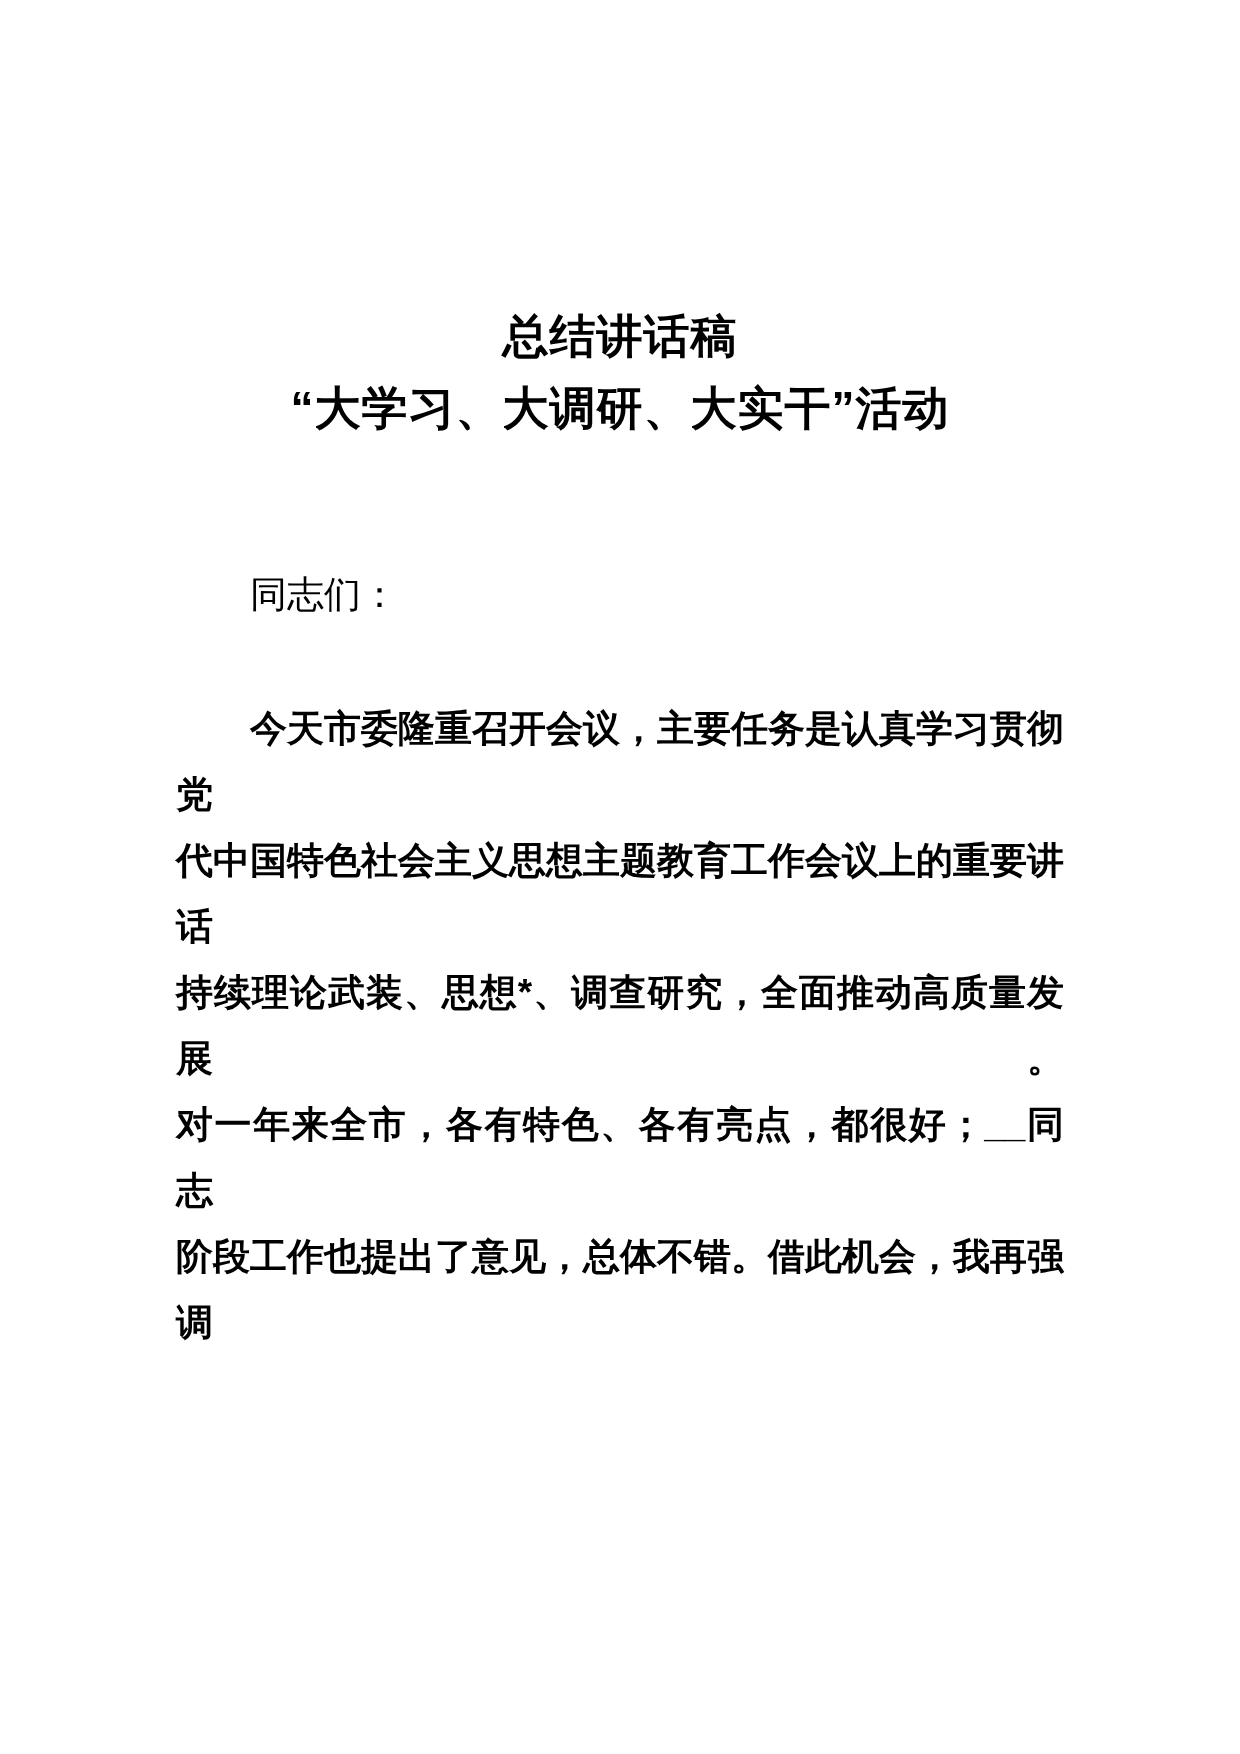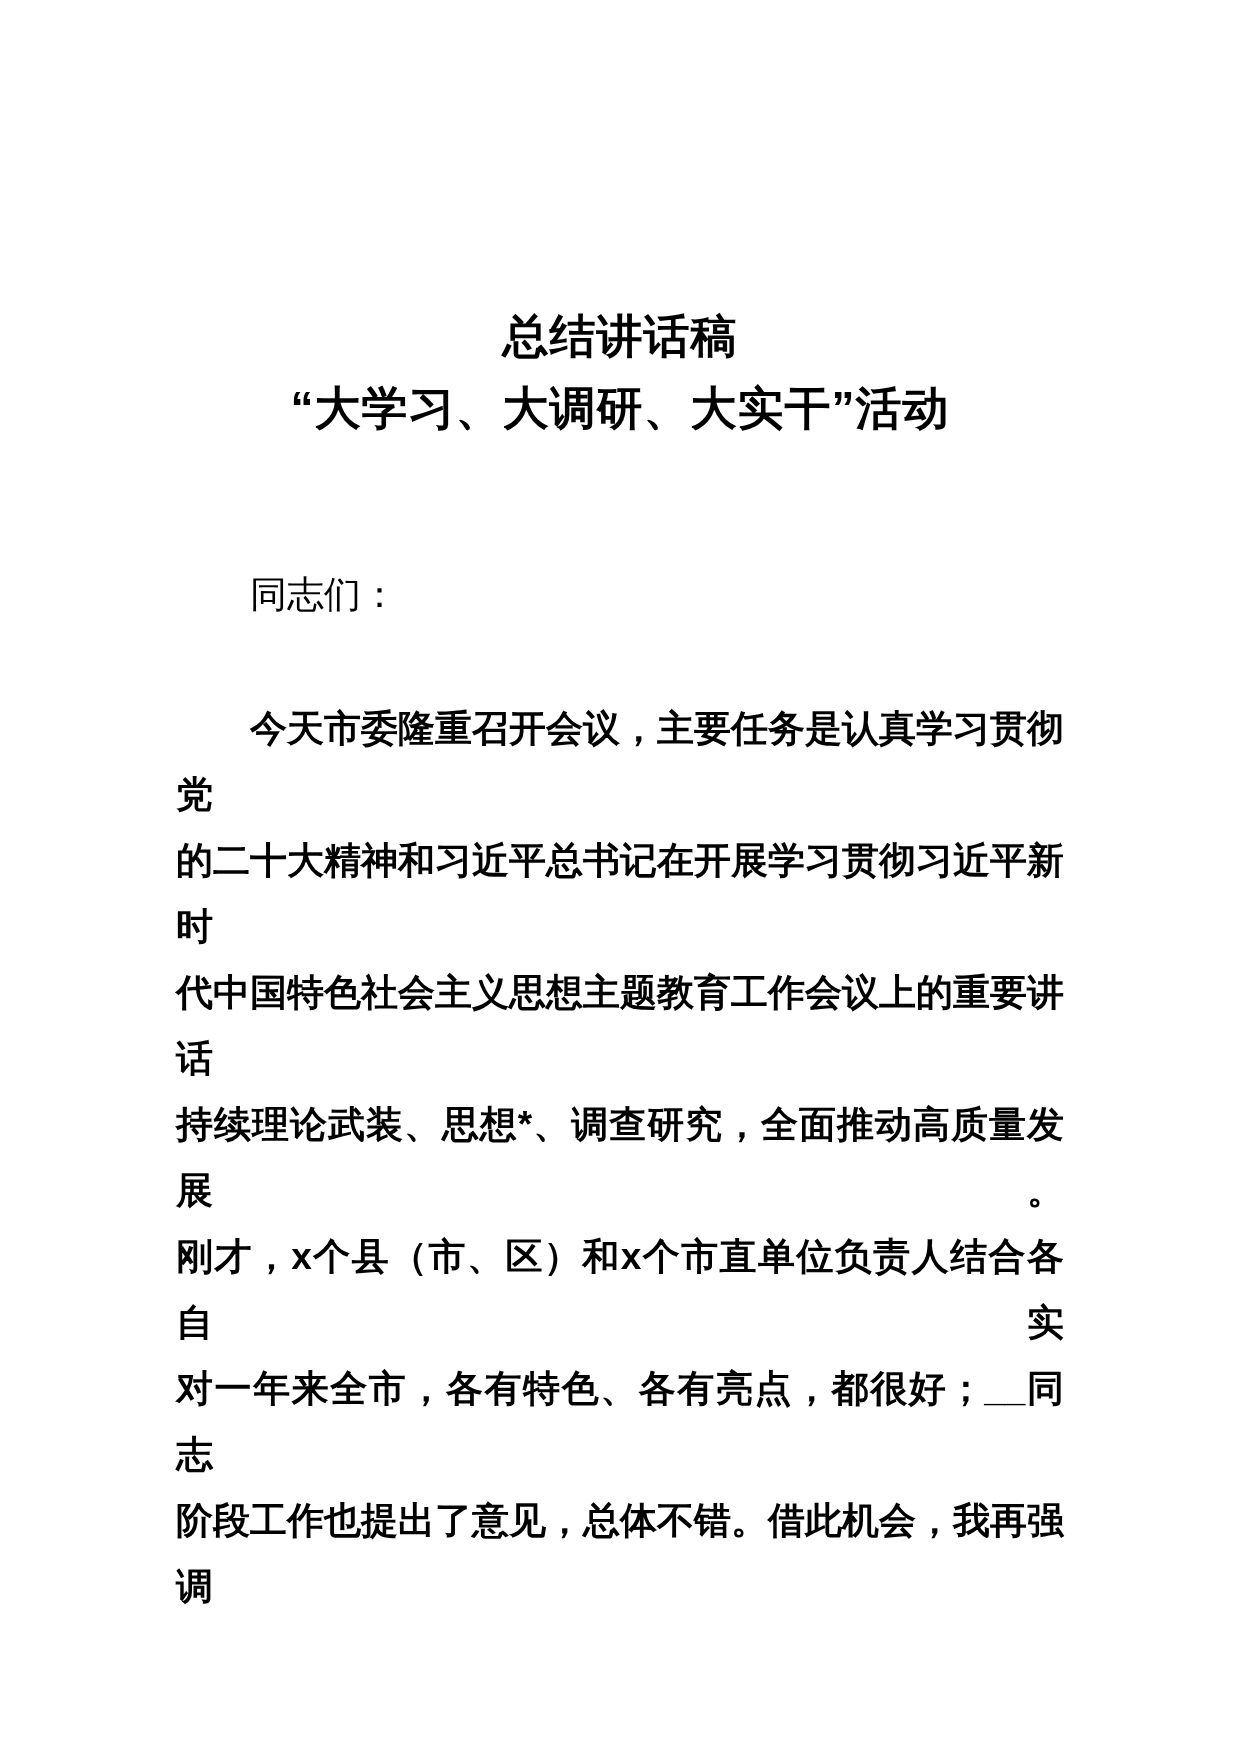--- a/index.html
+++ b/index.html
@@ -58,23 +58,21 @@
   <div class="doc">
 
     <div class="title title-line2">总结讲话稿</div>
 
     <div class="title title-line1">“大学习、大调研、大实干”活动</div>
 
     <div class="salutation">同志们：</div>
 
     <div class="para">
       <div class="pline first">今天市委隆重召开会议，主要任务是认真学习贯彻党</div>
-      <div class="pline">的二十大精神和习近平总书记在开展学习贯彻习近平新时</div>
       <div class="pline">代中国特色社会主义思想主题教育工作会议上的重要讲话</div>
       <div class="pline">持续理论武装、思想*、调查研究，全面推动高质量发展。</div>
-      <div class="pline">刚才，x个县（市、区）和x个市直单位负责人结合各自实</div>
       <div class="pline">对一年来全市，各有特色、各有亮点，都很好；__同志</div>
       <div class="pline">阶段工作也提出了意见，总体不错。借此机会，我再强调</div>
 
     </div>
 
   </div>
 </div>
 
 </body></html>

